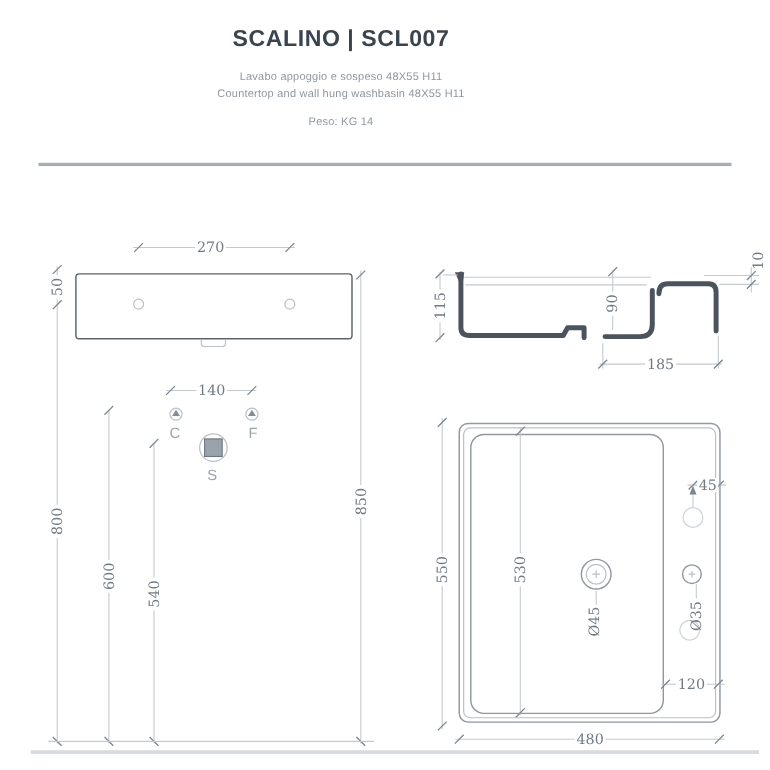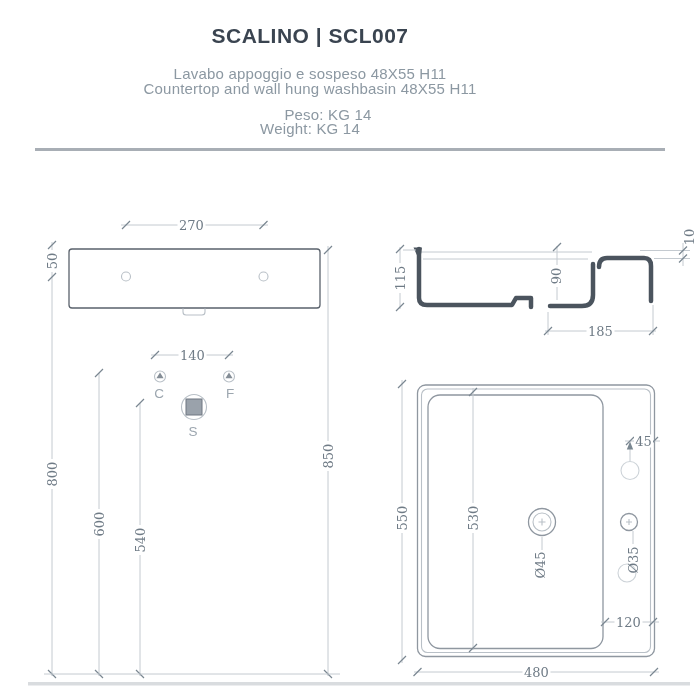--- a/index.html
+++ b/index.html
@@ -1,23 +1,23 @@
 <!DOCTYPE html>
 <html><head>
 <meta charset="utf-8">
 <style>
   html,body{margin:0;padding:0;background:#ffffff;}
   .sheet{position:relative;width:700px;height:700px;background:#fff;overflow:hidden;
          font-family:"Liberation Sans",sans-serif;}
   .hdr{position:absolute;left:0;width:620px;text-align:center;}
   .title{top:24px;font-size:21px;font-weight:bold;color:#3A4450;letter-spacing:0.5px;}
-  .sub{color:#8C98A2;font-size:15px;letter-spacing:0.2px;}
+  .sub{color:#8C98A2;font-size:10px;letter-spacing:0.2px;}
   .sub1{top:65px;}
   .sub2{top:80px;text-align:center;}
-  .wline1{top:106px;margin-left:18px;}
+  .wline1{top:106px;}
   .wline2{top:120px;}
   .divider{position:absolute;top:148px;left:35px;width:630px;height:3px;background:#A8AEB5;}
   svg{position:absolute;top:0;left:0;}
   .thin{stroke:#C4CAD0;stroke-width:1;fill:none;}
   .med{stroke:#8F97A0;stroke-width:1.3;fill:none;}
   .dark{stroke:#5A626C;stroke-width:1.3;fill:#fff;}
   .light{stroke:#B9C0C7;stroke-width:1.1;fill:none;}
   .faint{stroke:#CDD3D8;stroke-width:1.1;fill:none;}
   .thick{stroke:#4B545E;stroke-width:4.5;fill:none;stroke-linejoin:round;stroke-linecap:round;}
   .tick{stroke:#7A8791;stroke-width:1.2;fill:none;}
@@ -27,21 +27,20 @@
 </style>
 </head>
 <body>
 
 <div class="sheet">
 
   <div class="hdr title">SCALINO | SCL007</div>
   <div class="hdr sub sub1">Lavabo appoggio e sospeso 48X55  H11</div>
   <div class="hdr sub sub2">Countertop and wall hung washbasin 48X55  H11</div>
   <div class="hdr sub wline1">Peso: KG 14</div>
-  <div class="hdr sub wline2">Weight: KG 14</div>
   <div class="divider"></div>
 
   <svg width="700" height="700" viewBox="0 0 700 700">
 
     <g>
       <line class="thin" x1="121" y1="225" x2="268" y2="225"></line>
       <path class="tick" d="M122,229 L130,221 M259.5,229 L267.5,221"></path>
       <rect class="bg" x="177.5" y="218" width="28" height="14"></rect>
       <text class="dimtext" x="191.5" y="229.5" text-anchor="middle">270</text>
 

